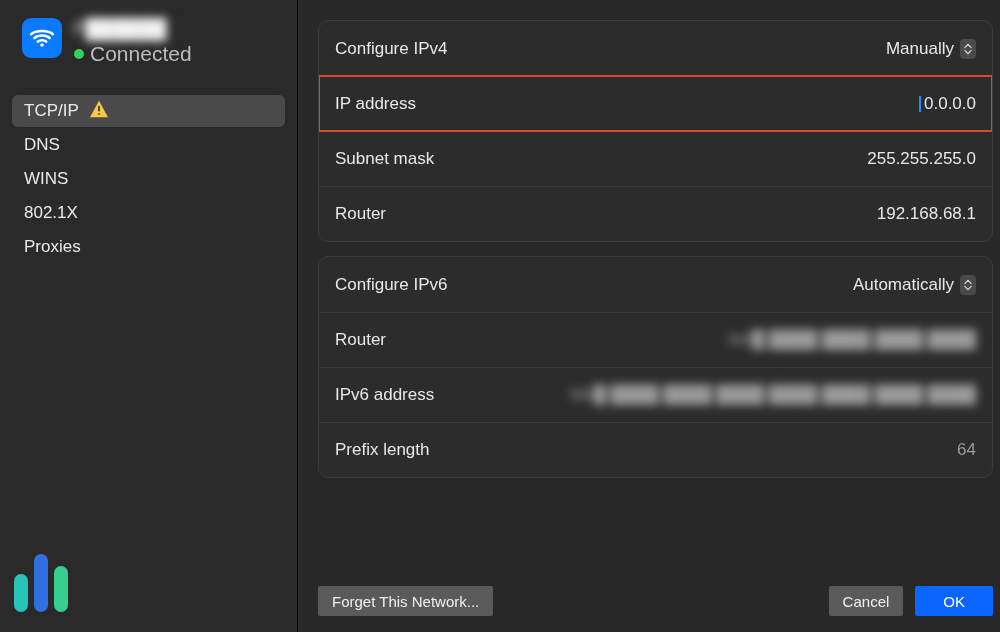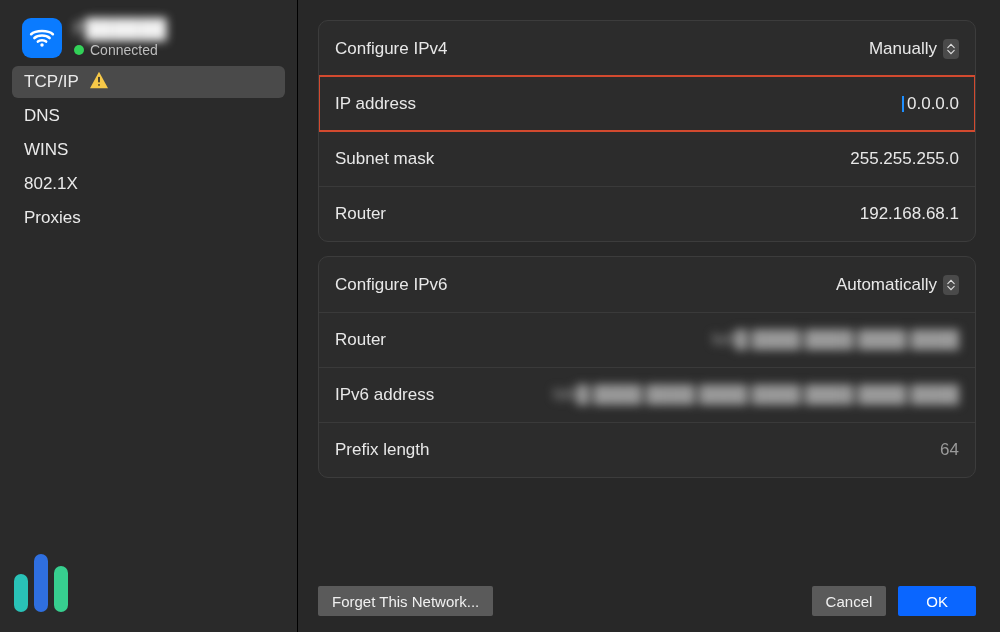--- a/index.html
+++ b/index.html
@@ -46,23 +46,23 @@
   .network-name {
     font-size: 19px;
     color: #f2f2f2;
     filter: blur(5px);
   }
   .status-row { display: flex; align-items: center; gap: 6px; }
   .status-dot {
     width: 10px; height: 10px; border-radius: 50%;
     background: #32d158;
   }
-  .status-text { font-size: 14px; color: #bdbdbd; }
-
-  .nav-list { margin-top: 0; padding: 0 12px; display: flex; flex-direction: column; gap: 2px; }
+  .status-text { font-size: 21px; color: #bdbdbd; }
+
+  .nav-list { margin-top: 21px; padding: 0 12px; display: flex; flex-direction: column; gap: 2px; }
   .nav-item {
     display: flex;
     align-items: center;
     gap: 10px;
     height: 32px;
     padding: 0 12px;
     border-radius: 6px;
     font-size: 17px;
     color: #eaeaea;
     cursor: default;
@@ -83,21 +83,21 @@
   .bar { width: 14px; border-radius: 7px; }
   .bar.b1 { height: 38px; background: #29c2b7; }
   .bar.b2 { height: 58px; background: #2f6fe0; }
   .bar.b3 { height: 46px; background: #37cf8f; }
 
   
   .main {
     flex: 1;
     height: 100%;
     background: #282828;
-    padding: 20px 24px 16px 20px;
+    padding: 20px 7px 16px 20px;
     display: flex;
     flex-direction: column;
   }
   .group {
     border: 1px solid #3c3c3c;
     border-radius: 10px;
     background: #2c2c2c;
     overflow: hidden;
   }
   .group + .group { margin-top: 14px; }

